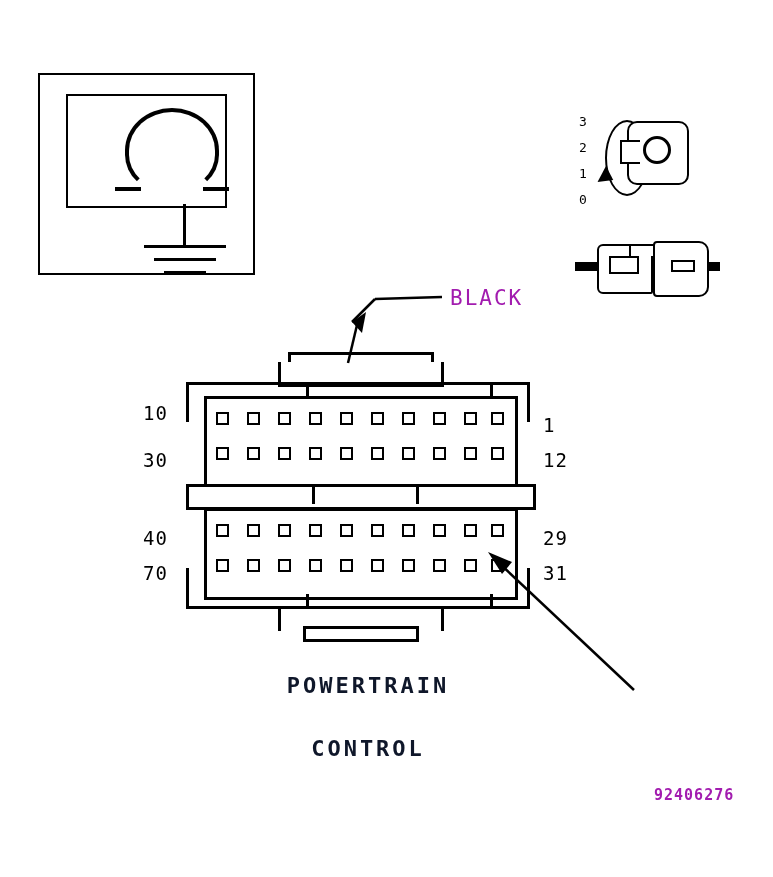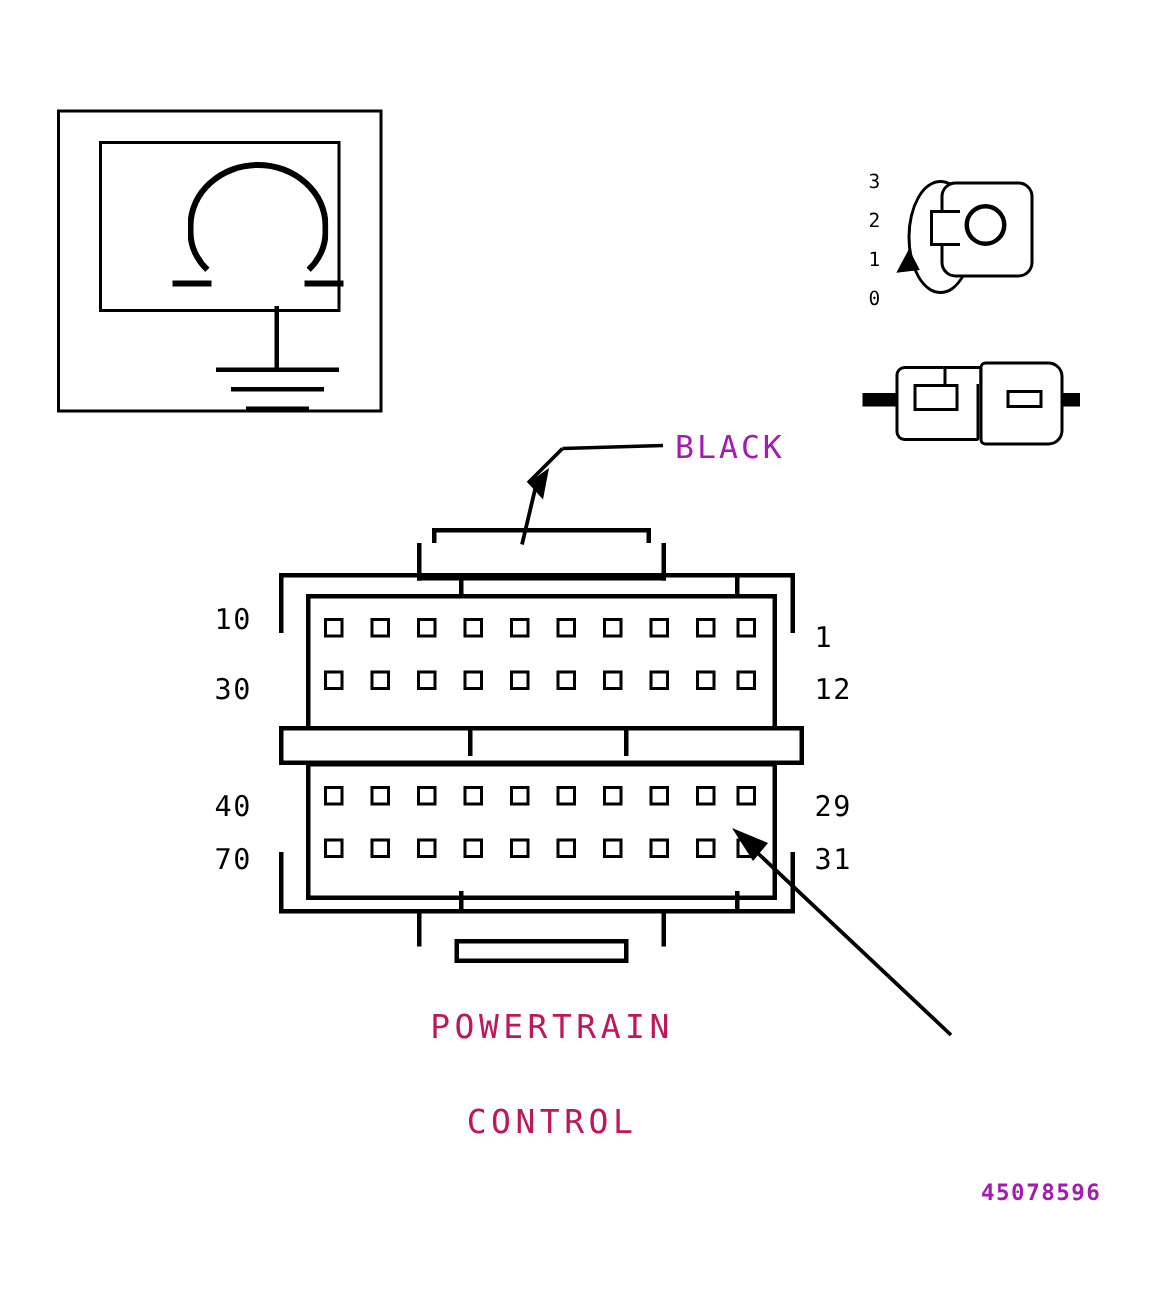--- a/index.html
+++ b/index.html
@@ -190,23 +190,23 @@
     font-size: 21px; letter-spacing: 2px;
   }
   #part-number {
     left: 654px; top: 786px;
     font-size: 15px; letter-spacing: 1px;
     font-weight: bold;
   }
   .caption {
     position: absolute;
     font-size: 22px;
-    font-weight: normal;
+    font-weight: bold;
     letter-spacing: 3px;
-    color: #be185d;
+    color: #0f172a;
     text-align: center;
     font-family: "DejaVu Sans Mono", monospace;
   }
   #cap1 { left: 233px; top: 673px; width: 270px; }
   #cap2 { left: 233px; top: 736px; width: 270px; }
   #cap3 { left: 233px; top: 743px; width: 270px; }
 
   svg.overlay { position: absolute; left: 0; top: 0; width: 773px; height: 877px; pointer-events: none; }
 </style>
 </head>
@@ -327,21 +327,21 @@
   <span class="rownum" style="left:143px; top:449px;">30</span>
   <span class="rownum" style="left:143px; top:527px;">40</span>
   <span class="rownum" style="left:143px; top:562px;">70</span>
 
   <span class="rownum" style="left:543px; top:414px;">1</span>
   <span class="rownum" style="left:543px; top:449px;">12</span>
   <span class="rownum" style="left:543px; top:527px;">29</span>
   <span class="rownum" style="left:543px; top:562px;">31</span>
 
   <span class="txt" id="black-label">BLACK</span>
-  <span class="txt" id="part-number">45078596</span>
+  <span class="txt" id="part-number">92406276</span>
 
   <span class="caption" id="cap1">POWERTRAIN</span>
   <span class="caption" id="cap2">CONTROL</span>
 
   <svg class="overlay">
 
     <line x1="442" y1="297" x2="375" y2="299" stroke="#000" stroke-width="2.5"></line>
     <line x1="375" y1="299" x2="352" y2="322" stroke="#000" stroke-width="2.5"></line>
     <polygon points="352,322 366,312 362,333" fill="#000"></polygon>
     <line x1="357" y1="325" x2="348" y2="363" stroke="#000" stroke-width="2.5"></line>

